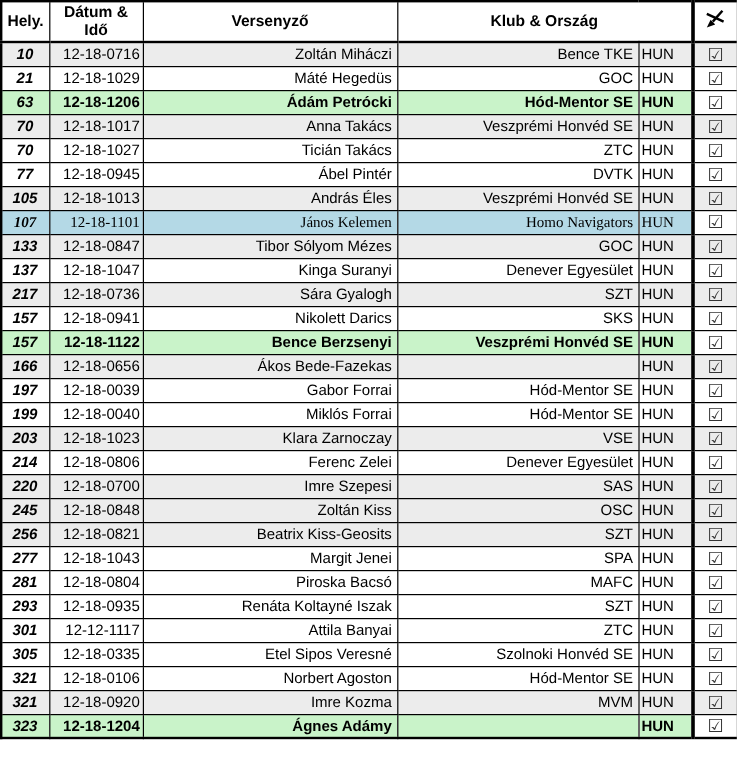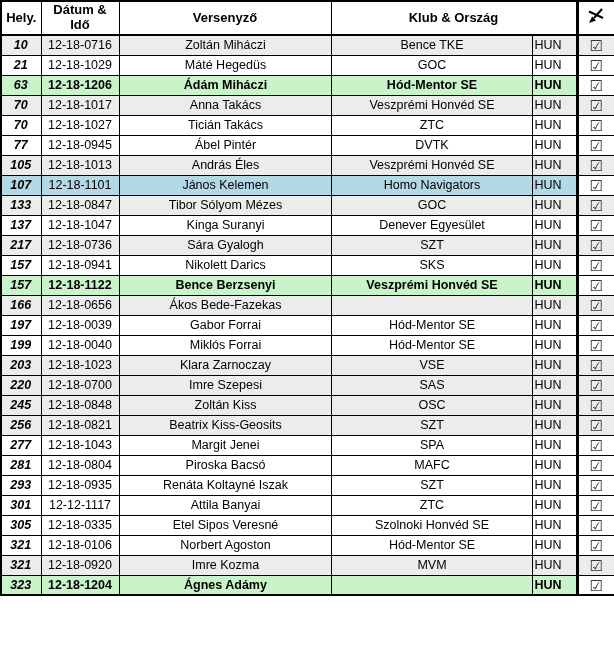--- a/index.html
+++ b/index.html
@@ -10,28 +10,28 @@
   th,td{border:1px solid #000;overflow:hidden;white-space:nowrap;font-size:12.5px;color:#000;padding:0 4px;box-sizing:border-box;}
   thead th{height:34px;font-weight:bold;text-align:center;vertical-align:middle;border-bottom:2px solid #000;background:#fff;font-size:13px;line-height:1.15;white-space:normal;}
   tbody td{height:20px;vertical-align:middle;}
   col.c-place{width:40px;}
   col.c-date{width:78px;}
   col.c-name{width:212px;}
   col.c-club{width:201px;}
   col.c-ctry{width:45px;}
   col.c-chk{width:38px;}
   td.place{text-align:center;font-weight:bold;font-style:italic;padding-right:5px;}
-  td.date{text-align:center;padding:0 2px;}
-  td.name,td.club{text-align:center;padding-left:5px;}
+  td.date{text-align:right;padding:0 2px;}
+  td.name,td.club{text-align:right;padding-left:5px;}
   td.ctry{padding:0 2px;}
   td.chk,th.chk{border-left:3px solid #000;text-align:center;padding:0;background:#fff;}
   tr.hl-gray td{background:var(--row-gray);}
   tr.hl-white td{background:#ffffff;}
   tr.hl-green td{background:var(--row-green);font-weight:bold;}
-  tr.hl-blue td{background:var(--row-blue);}
+  tr.hl-blue td{background:var(--row-blue);font-family:Liberation Serif, serif;}
   tr.hl-gray td.chk{background:var(--row-gray);}
   tr.hl-green td.chk,tr.hl-blue td.chk{background:#ffffff;font-weight:normal;}
   .checkbox-glyph{font-size:15px;color:#333;line-height:1;display:inline-block;transform:translateY(1px);cursor:pointer;}
   .filter-icon-box{display:inline-block;width:20px;height:20px;cursor:pointer;}
 </style>
 </head>
 <body>
 
 <div class="wrap">
   <table>
@@ -77,21 +77,21 @@
     <td class="name">Máté Hegedüs</td>
     <td class="club">GOC</td>
     <td class="ctry">HUN</td>
     <td class="chk">
       <span class="checkbox-glyph">☑</span>
     </td>
   </tr>
         <tr class="hl-green">
     <td class="place">63</td>
     <td class="date">12-18-1206</td>
-    <td class="name">Ádám Miháczi</td>
+    <td class="name">Ádám Petrócki</td>
     <td class="club">Hód-Mentor SE</td>
     <td class="ctry">HUN</td>
     <td class="chk">
       <span class="checkbox-glyph">☑</span>
     </td>
   </tr>
         <tr class="hl-gray">
     <td class="place">70</td>
     <td class="date">12-18-1017</td>
     <td class="name">Anna Takács</td>
@@ -224,20 +224,30 @@
         <tr class="hl-gray">
     <td class="place">203</td>
     <td class="date">12-18-1023</td>
     <td class="name">Klara Zarnoczay</td>
     <td class="club">VSE</td>
     <td class="ctry">HUN</td>
     <td class="chk">
       <span class="checkbox-glyph">☑</span>
     </td>
   </tr>
+        <tr class="hl-white">
+    <td class="place">214</td>
+    <td class="date">12-18-0806</td>
+    <td class="name">Ferenc Zelei</td>
+    <td class="club">Denever Egyesület</td>
+    <td class="ctry">HUN</td>
+    <td class="chk">
+      <span class="checkbox-glyph">☑</span>
+    </td>
+  </tr>
         <tr class="hl-gray">
     <td class="place">220</td>
     <td class="date">12-18-0700</td>
     <td class="name">Imre Szepesi</td>
     <td class="club">SAS</td>
     <td class="ctry">HUN</td>
     <td class="chk">
       <span class="checkbox-glyph">☑</span>
     </td>
   </tr>

